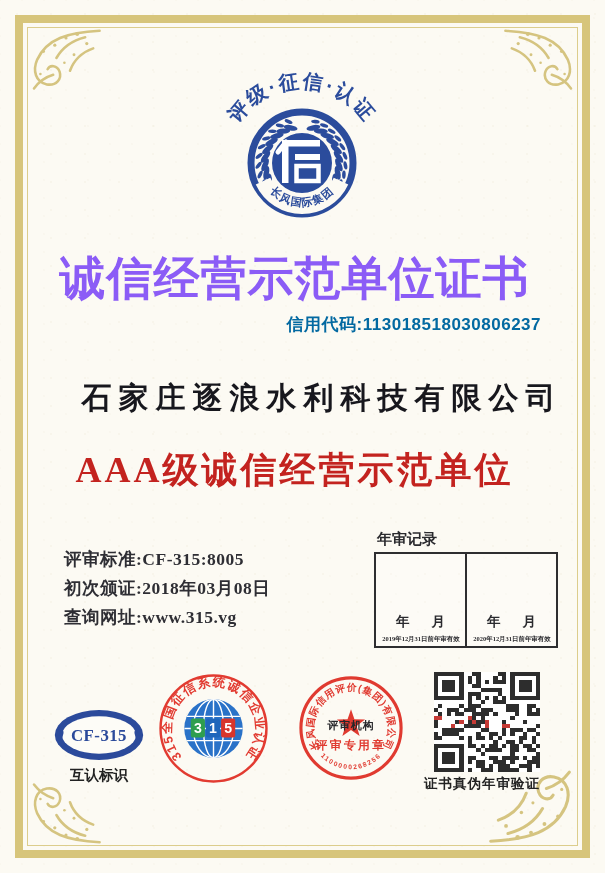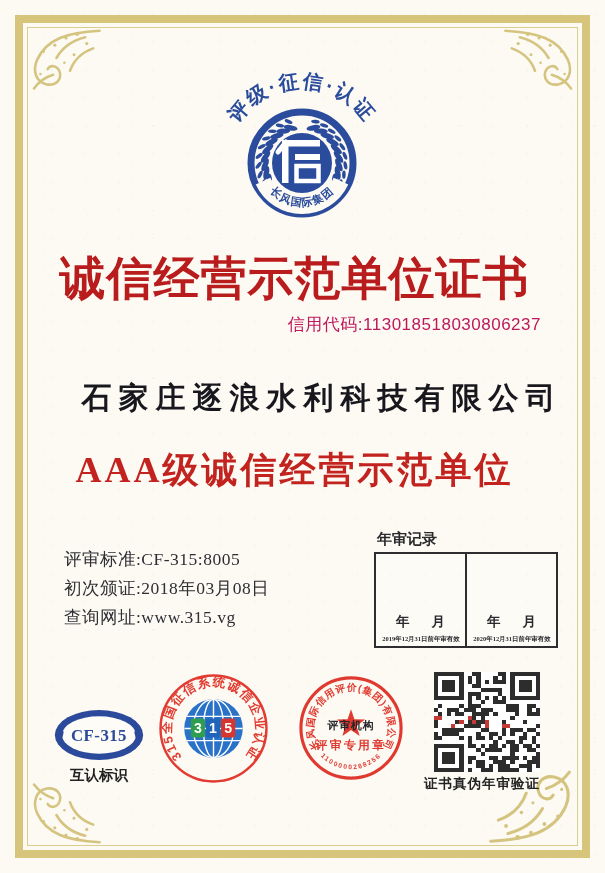--- a/index.html
+++ b/index.html
@@ -20,31 +20,31 @@
   .border-line{position:absolute;inset:27px;border:1.5px solid #dccd8c;}
   .flourish{position:absolute;width:80px;height:80px;}
   .fl-tl{left:26px;top:26px;}
   .fl-tr{right:26px;top:26px;transform:scaleX(-1);}
   .fl-bl{left:26px;bottom:26px;transform:scaleY(-1);}
   .fl-br{right:26px;bottom:26px;width:96px;height:96px;transform:scale(-1,-1);}
 
   .emblem{position:absolute;left:182px;top:64px;width:240px;height:162px;}
 
   .title{position:absolute;left:0;right:16px;top:248px;text-align:center;
-    font-size:46px;font-weight:bold;color:#b91c1c;letter-spacing:1px;}
-  .credit{position:absolute;right:64px;top:313px;font-size:17px;font-weight:normal;
-    color:#be185d;letter-spacing:.5px;}
+    font-size:46px;font-weight:bold;color:#8b5cf6;letter-spacing:1px;}
+  .credit{position:absolute;right:64px;top:313px;font-size:17px;font-weight:bold;
+    color:#0369a1;letter-spacing:.5px;}
   .company{position:absolute;left:0;right:0;top:378px;text-align:center;
     font-size:30px;font-weight:bold;color:#17171d;letter-spacing:7px;text-indent:7px;margin-left:32px;}
   .award{position:absolute;left:0;right:16px;top:446px;text-align:center;
     font-family:"Liberation Serif",serif;font-size:36px;font-weight:bold;
     color:#c3231f;letter-spacing:3px;}
 
   .details{position:absolute;left:64px;top:545px;
-    font-family:"Liberation Serif",serif;font-size:17.5px;font-weight:normal;
+    font-family:"Liberation Serif",serif;font-size:17.5px;font-weight:bold;
     color:#2e2e34;line-height:29px;letter-spacing:.5px;}
 
   .annual-label{position:absolute;left:377px;top:530px;
     font-family:"Liberation Serif",serif;font-size:15px;font-weight:bold;color:#2a2a2e;}
   .review-table{position:absolute;left:374px;top:552px;width:180px;height:92px;
     border:2px solid #2e2e30;display:flex;background:rgba(255,255,255,.25);}
   .review-cell{flex:1;display:flex;flex-direction:column;justify-content:flex-end;
     align-items:center;padding-bottom:2px;}
   .review-cell:first-child{border-right:2px solid #2e2e30;}
   .ym{display:flex;gap:22px;font-family:"Liberation Serif",serif;

